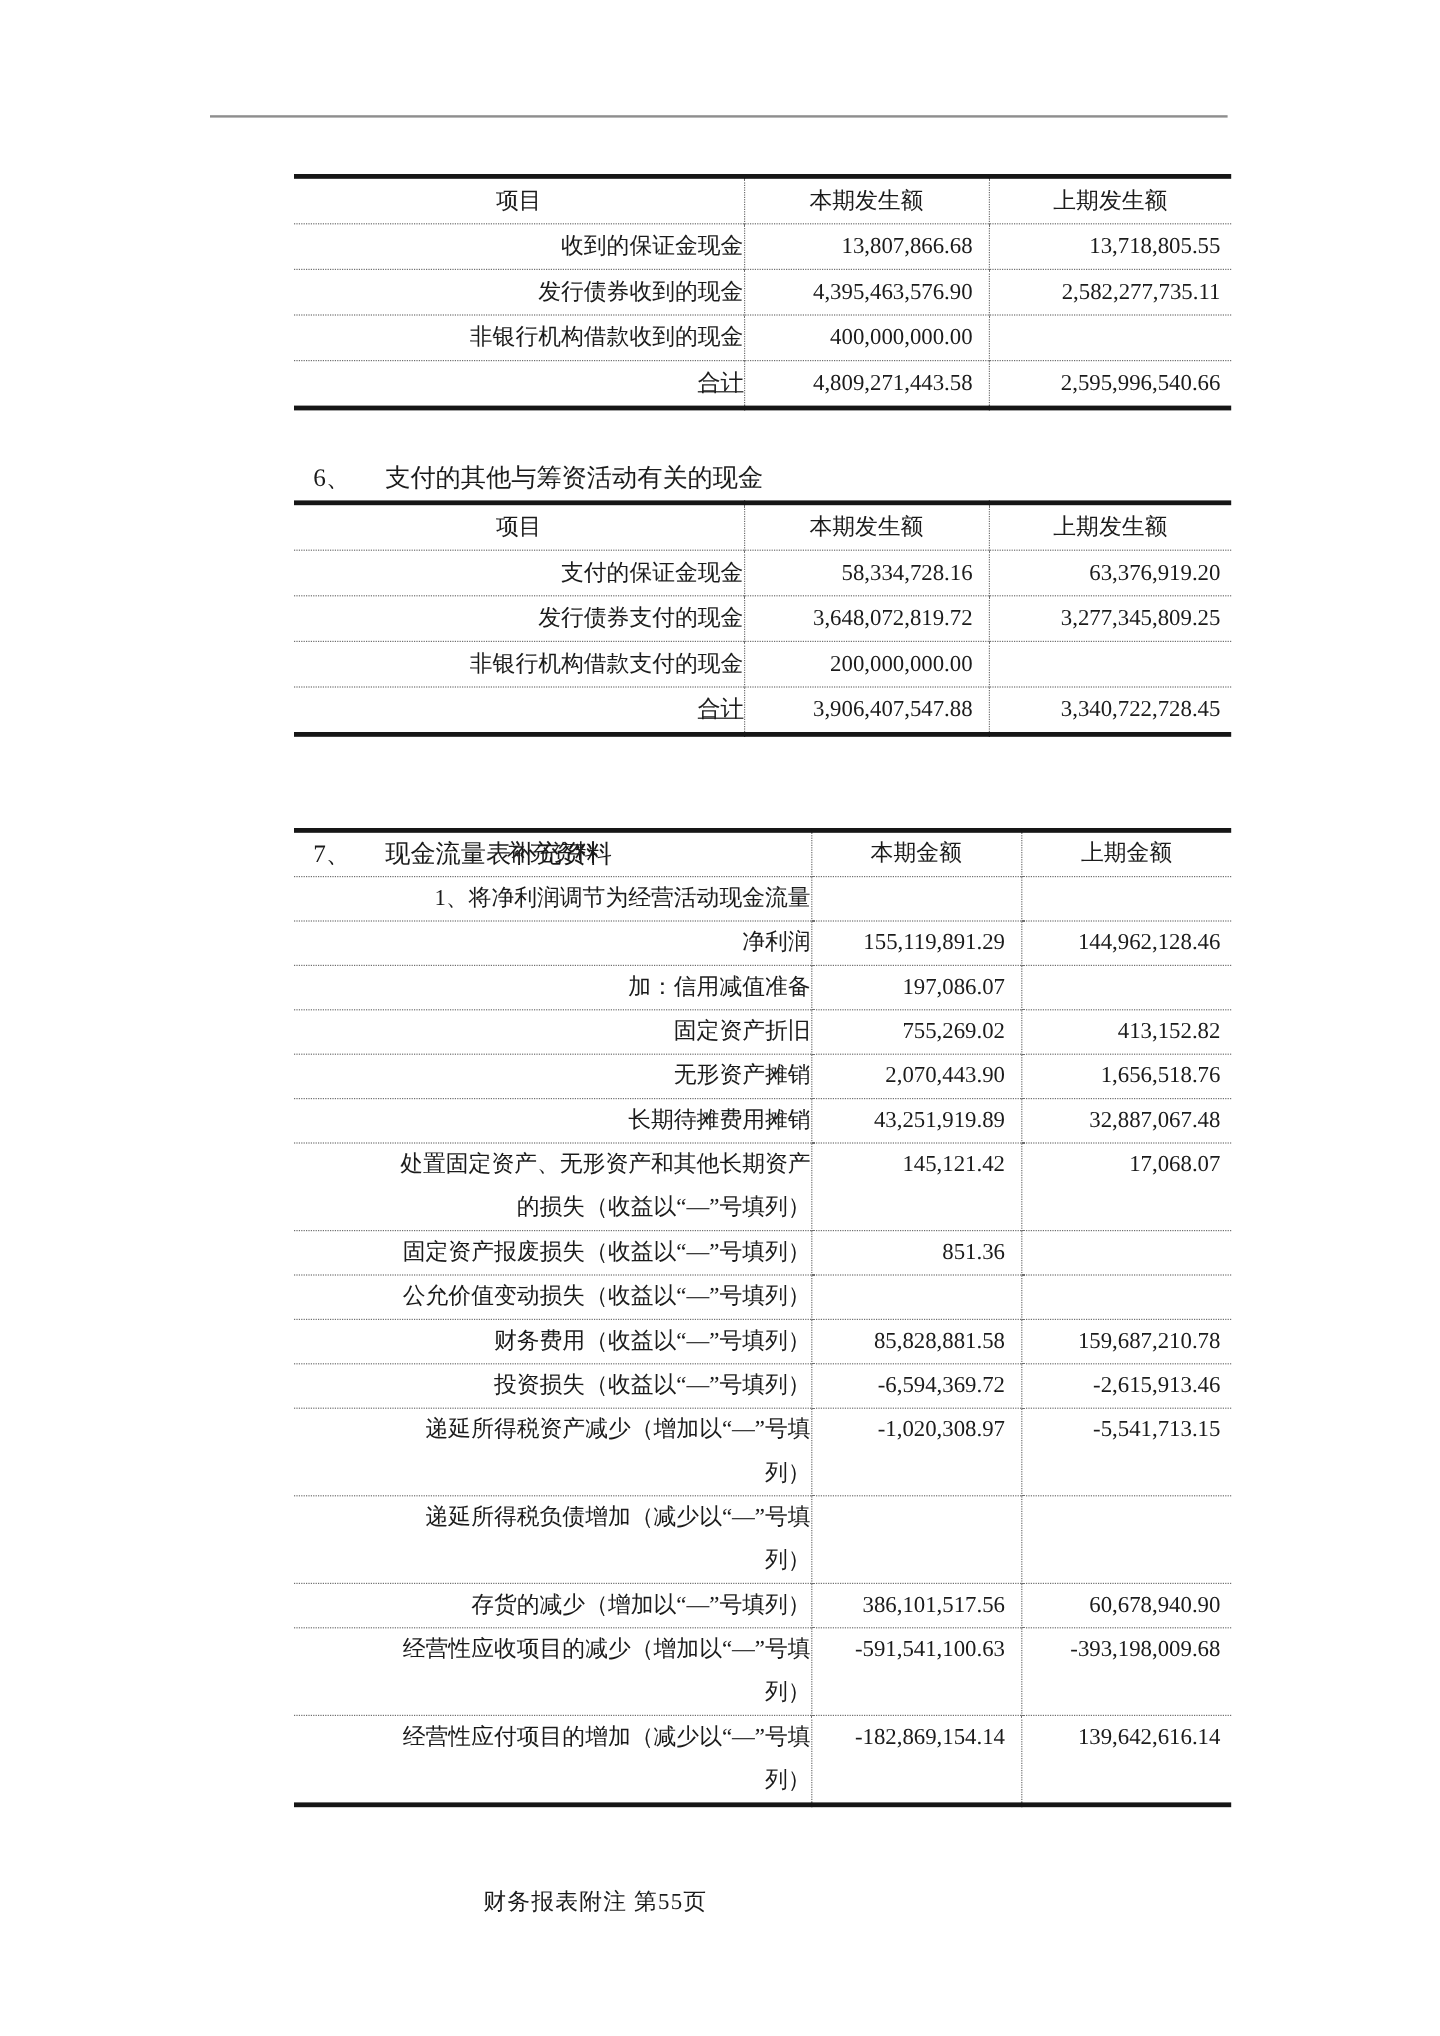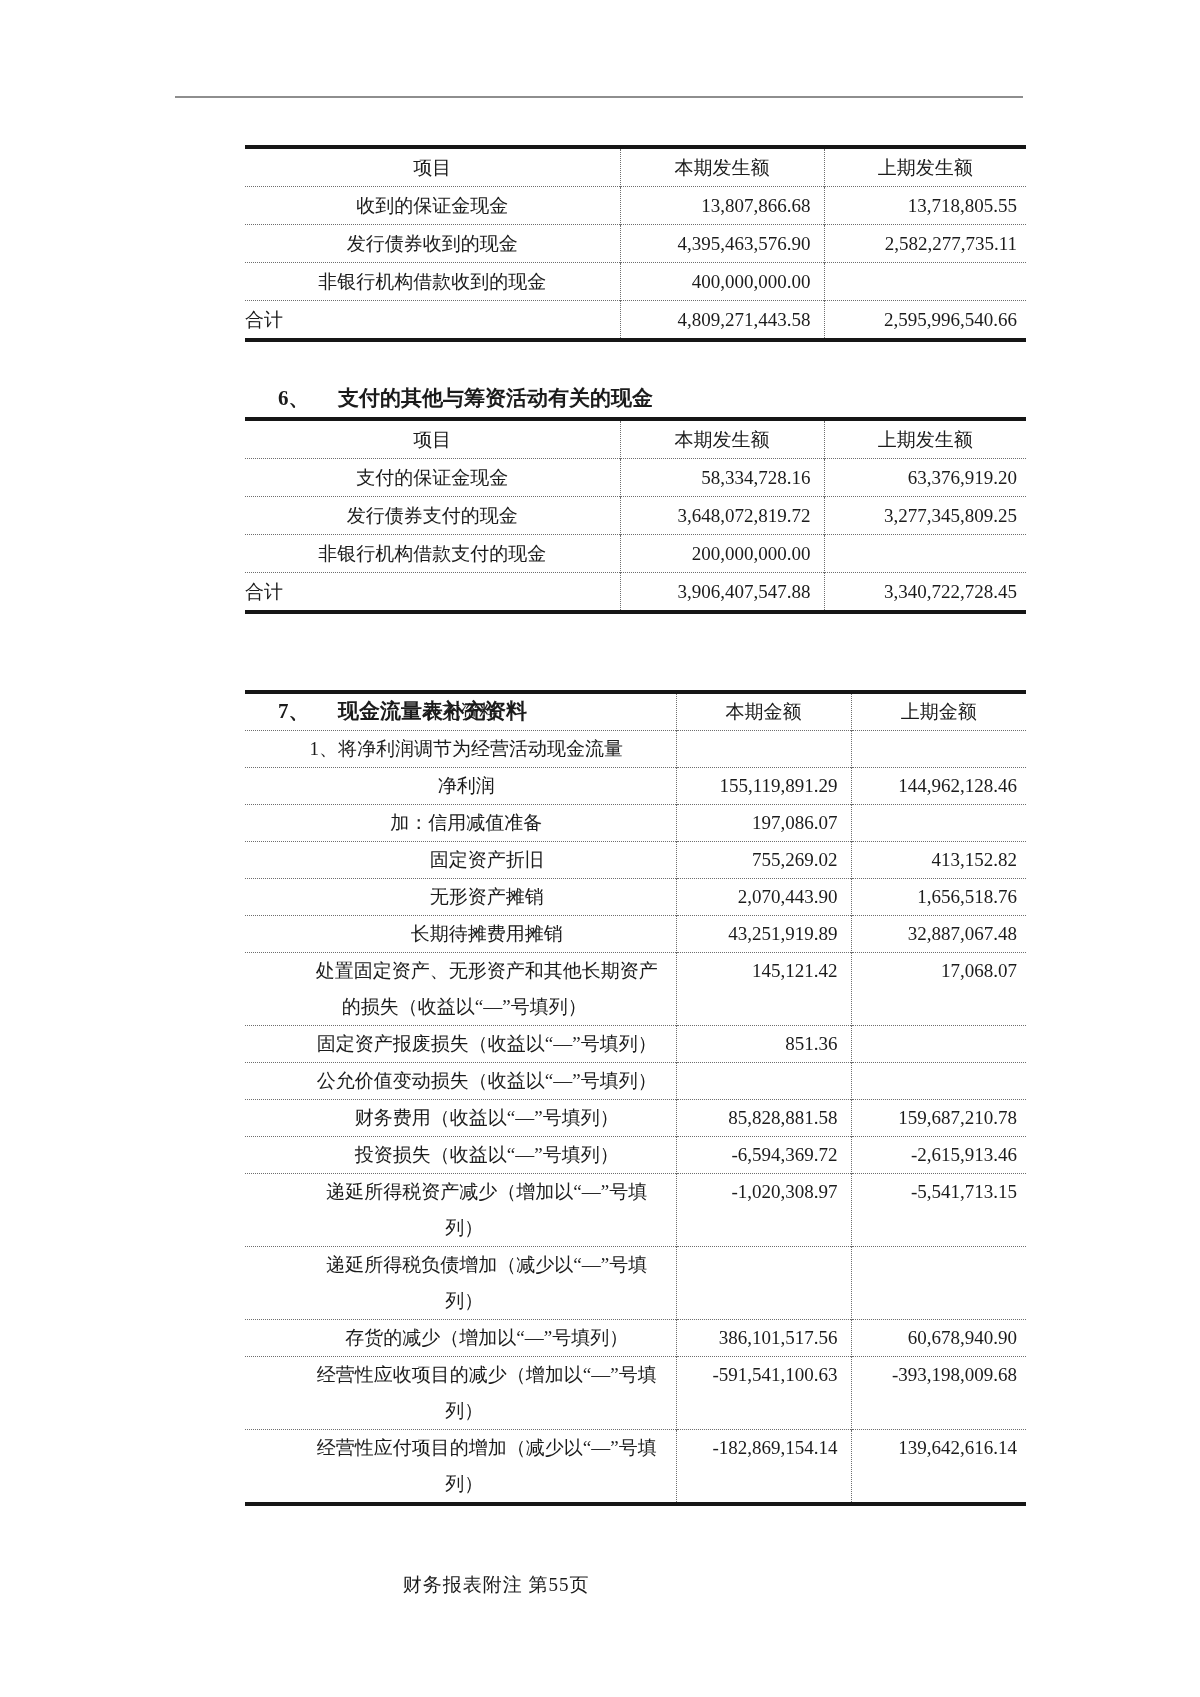--- a/index.html
+++ b/index.html
@@ -9,22 +9,22 @@
     color:#1b1b1b;
     font-family:"Liberation Serif","DejaVu Serif",serif;
     position:relative;
     overflow:hidden;
   }
   .page-rule {
     position:absolute; top:96px; left:175px;
     width:848px; height:2px; background:#8e8e8e;
   }
   .sec-heading {
-    position:absolute; left:278px;
-    font-size:21px; font-weight:bold;
+    position:absolute; left:261px;
+    font-size:21px; font-weight:normal;
     line-height:28px; white-space:nowrap;
   }
   .sec-heading .sec-no { display:inline-block; width:60px; }
   .sec6 { top:384px; }
   .sec7 { top:657px;margin-top:40px; }
 
   table.doc-table {
     position:absolute; left:245px; width:781px;
     border-collapse:collapse; table-layout:fixed;
     border-top:4px solid #161616;
@@ -41,25 +41,25 @@
   .doc-table th, .doc-table td {
     padding:0; font-weight:normal; vertical-align:top;
     line-height:37px;
   }
   .t3 th, .t3 td { line-height:36px; }
 
   .doc-table th { text-align:center; }
   .c2 { border-left:1px dotted #6e6e6e; }
   .c3 { border-left:1px dotted #6e6e6e; }
 
-  .lbl { text-align:center; padding-left:11px; white-space:pre-wrap; }
+  .lbl { text-align:right; padding-left:11px; white-space:pre-wrap; }
   .t3 .lbl { padding-left:8px;margin-left:17px; }
   .ind0 { text-indent:4px; }
   .ind1 { text-indent:45px; }
-  .ctr { text-align:left; padding-left:0; text-indent:0; }
+  .ctr { text-align:right; padding-left:0; text-indent:0;text-decoration:underline; }
 
   .num { text-align:right; }
   td.c2 { padding-right:13px; }
   td.c3 { padding-right:9px; }
 
   .page-footer {
     position:absolute; top:1572px; left:0; width:992px;
     text-align:center; font-size:19px; letter-spacing:1px;
   }
 </style>

